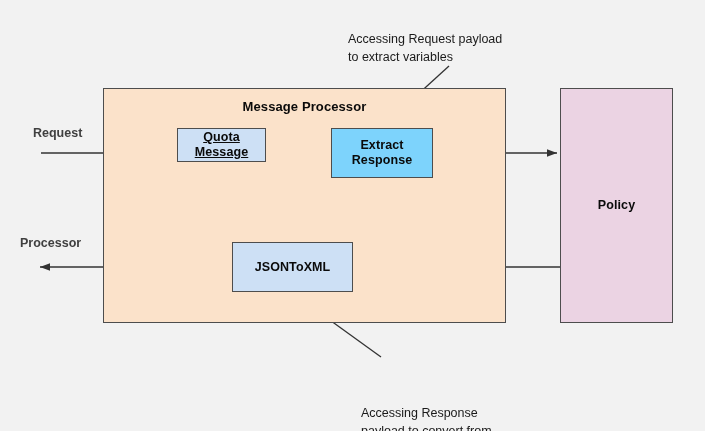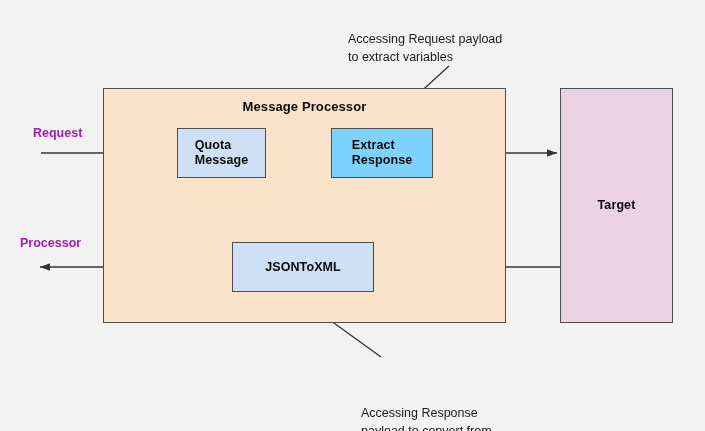--- a/index.html
+++ b/index.html
@@ -21,20 +21,21 @@
     top: 0;
     width: 705px;
     height: 431px;
   }
   .node {
     position: absolute;
     box-sizing: border-box;
     display: flex;
     align-items: center;
     justify-content: center;
+    text-align: center;
     border: 1.5px solid #4d4d4d;
     font-weight: bold;
     color: #0a0a0a;
     line-height: 1.18;
     letter-spacing: 0.1px;
   }
   #mp-box {
     left: 103px;
     top: 88px;
     width: 403px;
@@ -46,53 +47,54 @@
   #mp-title {
     margin-top: 10px;
     font-size: 13px;
     font-weight: bold;
     color: #0a0a0a;
   }
   #quota-box {
     left: 177px;
     top: 128px;
     width: 89px;
-    height: 50px;
+    height: 34px;
     background: #cde0f5;
     font-size: 12.5px;
+    text-decoration: underline;
   }
   #extract-box {
     left: 331px;
     top: 128px;
     width: 102px;
     height: 50px;
     background: #7dd3fc;
     font-size: 12.5px;
   }
   #json-box {
     left: 232px;
     top: 242px;
-    width: 142px;
+    width: 121px;
     height: 50px;
     background: #cde0f5;
     font-size: 12.5px;
   }
   #target-box {
     left: 560px;
     top: 88px;
     width: 113px;
     height: 235px;
     background: #ebd3e3;
     font-size: 12.5px;
   }
   .edge-label {
     position: absolute;
     font-size: 12.5px;
     font-weight: bold;
-    color: #a21caf;
+    color: #404040;
     white-space: nowrap;
   }
   #request-label { left: 33px; top: 126px; }
   #response-label { left: 20px; top: 236px; }
   .callout {
     position: absolute;
     font-size: 12.5px;
     color: #1a1a1a;
     line-height: 1.42;
     white-space: pre-line;
@@ -145,21 +147,21 @@
       <div>Extract</div>
       <div>Response</div>
     </div>
   </div>
 
   <div class="node" id="json-box">
     <div>JSONToXML</div>
   </div>
 
   <div class="node" id="target-box">
-    <div>Target</div>
+    <div>Policy</div>
   </div>
 
   <div class="edge-label" id="request-label">Request</div>
   <div class="edge-label" id="response-label">Processor</div>
 
   <div class="callout" id="callout-top">Accessing Request payload
 to extract variables</div>
   <div class="callout" id="callout-bottom">Accessing Response
 payload to convert from
 JSON TO XML</div>

